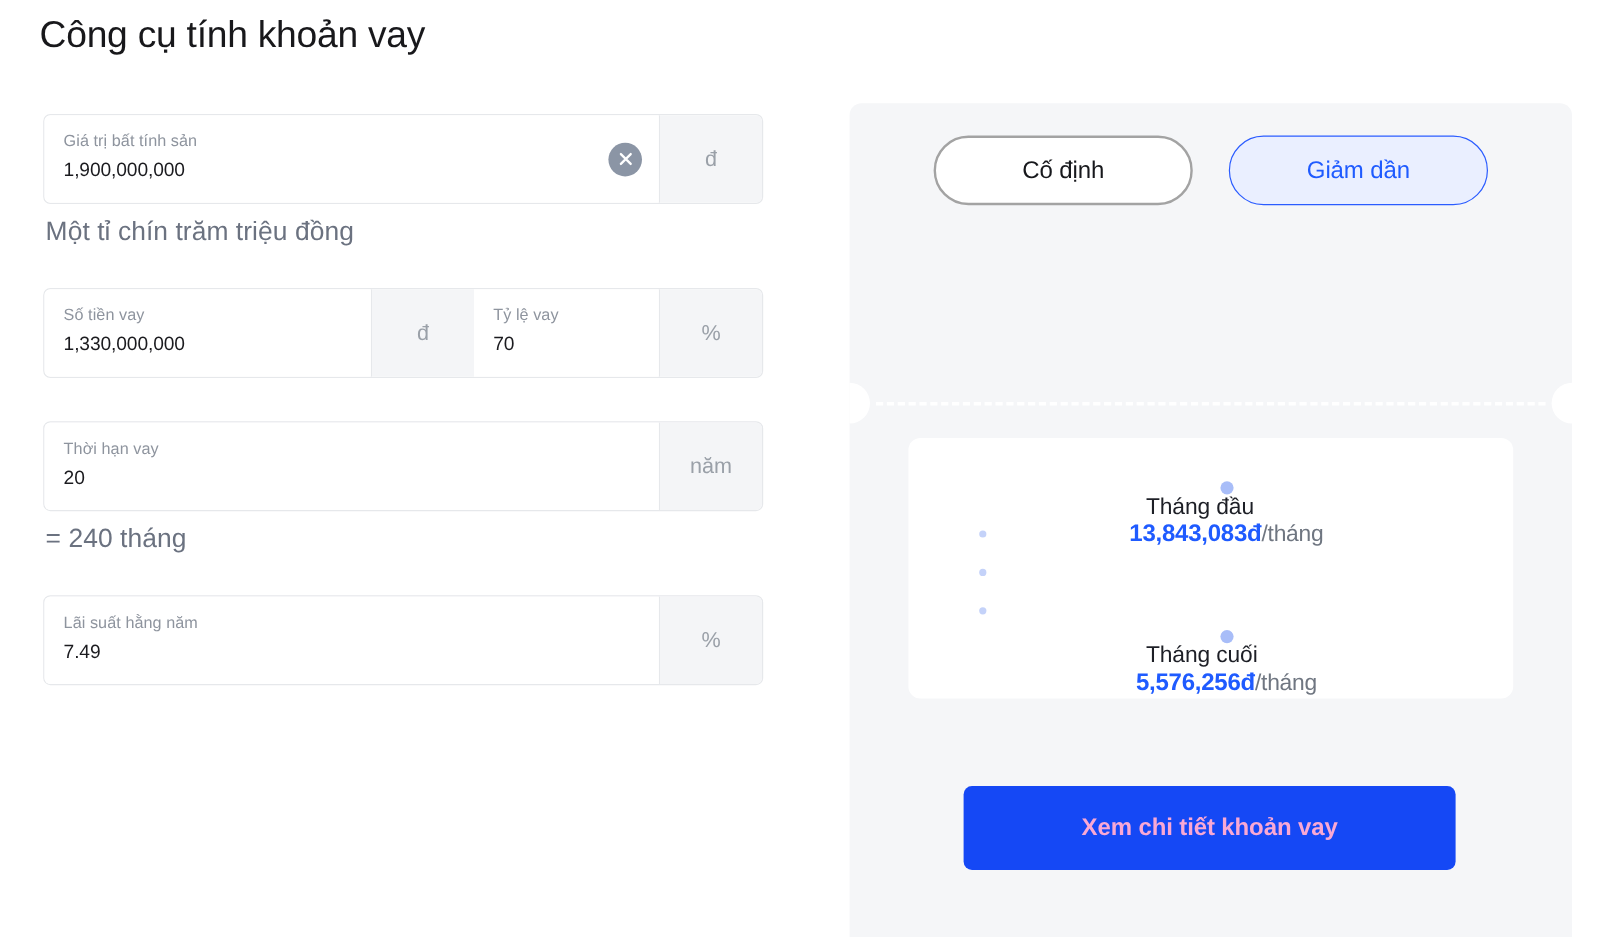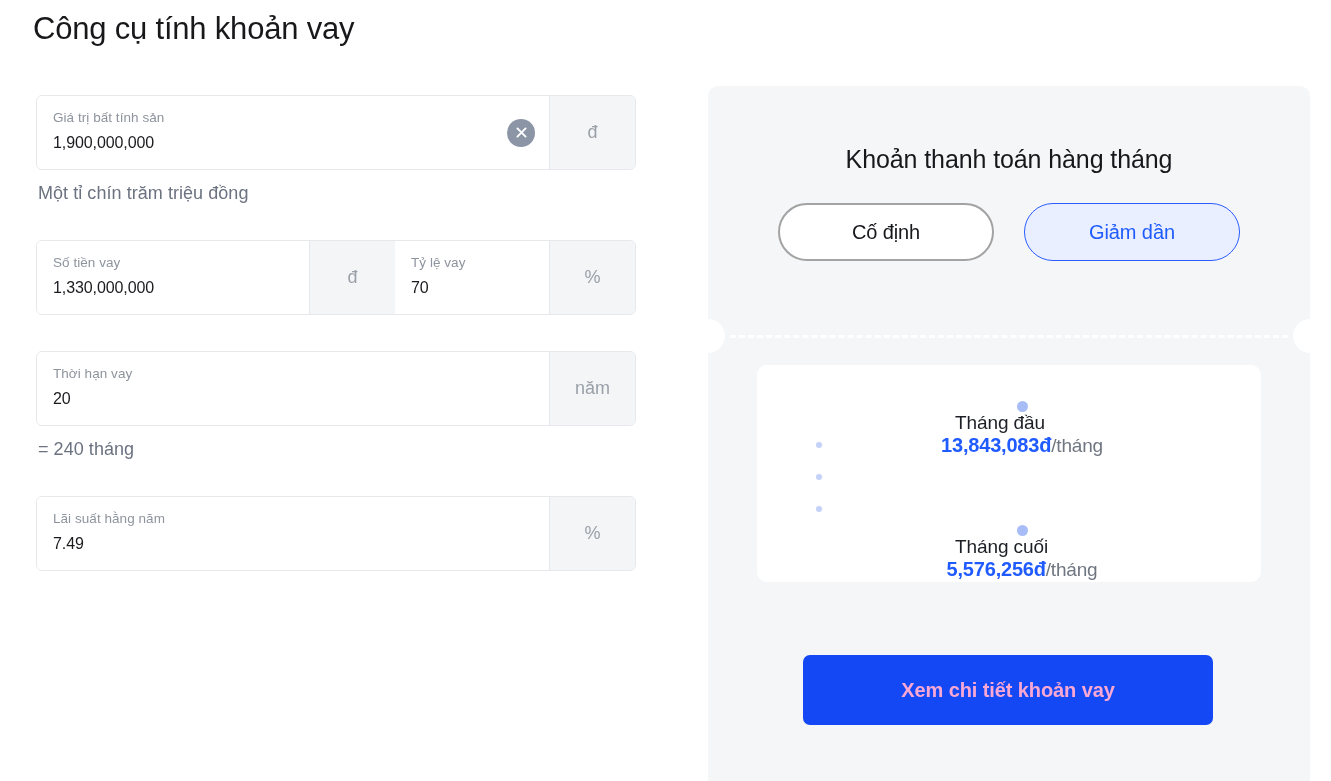--- a/index.html
+++ b/index.html
@@ -102,21 +102,21 @@
     display: flex;
     align-items: center;
     justify-content: center;
     cursor: pointer;
     border: none;
     padding: 0;
   }
   .clear-btn svg { display: block; }
 
   .helper-text {
-    font-size: 18px;
+    font-size: 22px;
     color: #6b7280;
     line-height: 22px;
     margin: 12px 0 0 2px;
     letter-spacing: 0.05px;
   }
   .gap-36 { height: 36px; }
 
   
   .result-panel {
     position: absolute;
@@ -327,21 +327,20 @@
       <div class="field-label">Lãi suất hằng năm</div>
       <div class="field-value">7.49</div>
     </div>
     <div class="suffix-cell suffix-pct">%</div>
   </div>
 
 </div>
 
 <div class="result-panel">
 
-  <div class="panel-title">Khoản thanh toán hàng tháng</div>
 
   <div class="toggle-row">
     <div class="toggle-btn">Cố định</div>
     <div class="toggle-btn active">Giảm dần</div>
   </div>
 
   <div class="perf">
     <div class="notch left"></div>
     <div class="dash-line"></div>
     <div class="notch right"></div>

